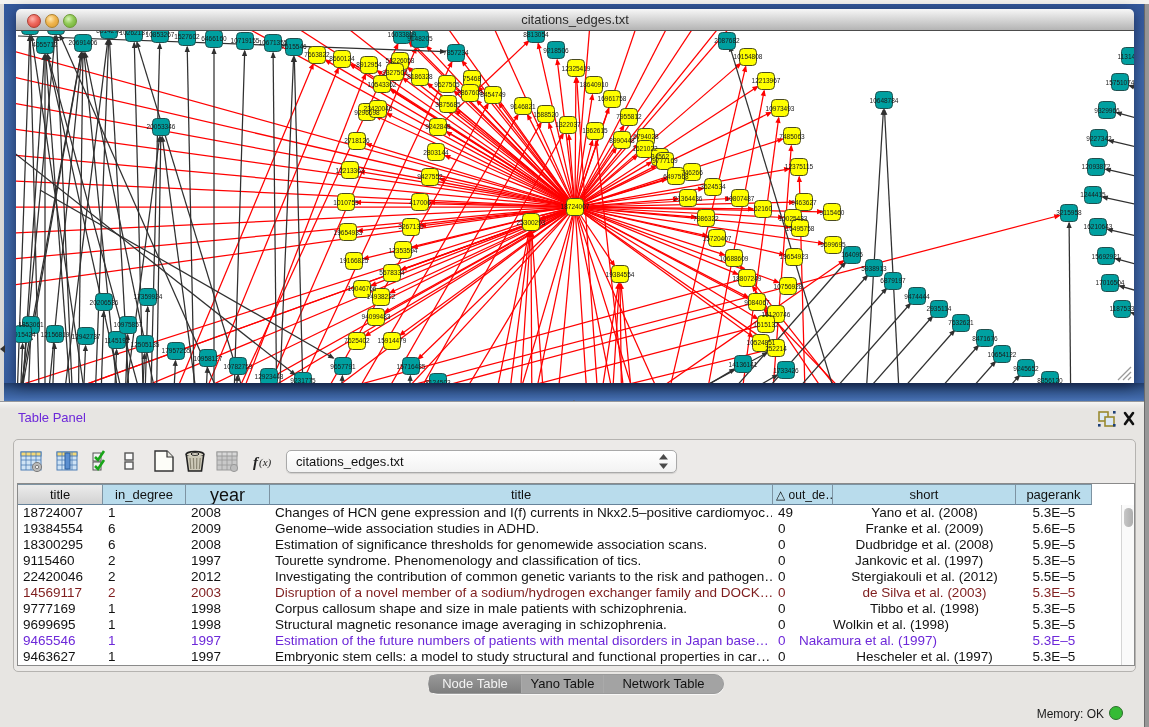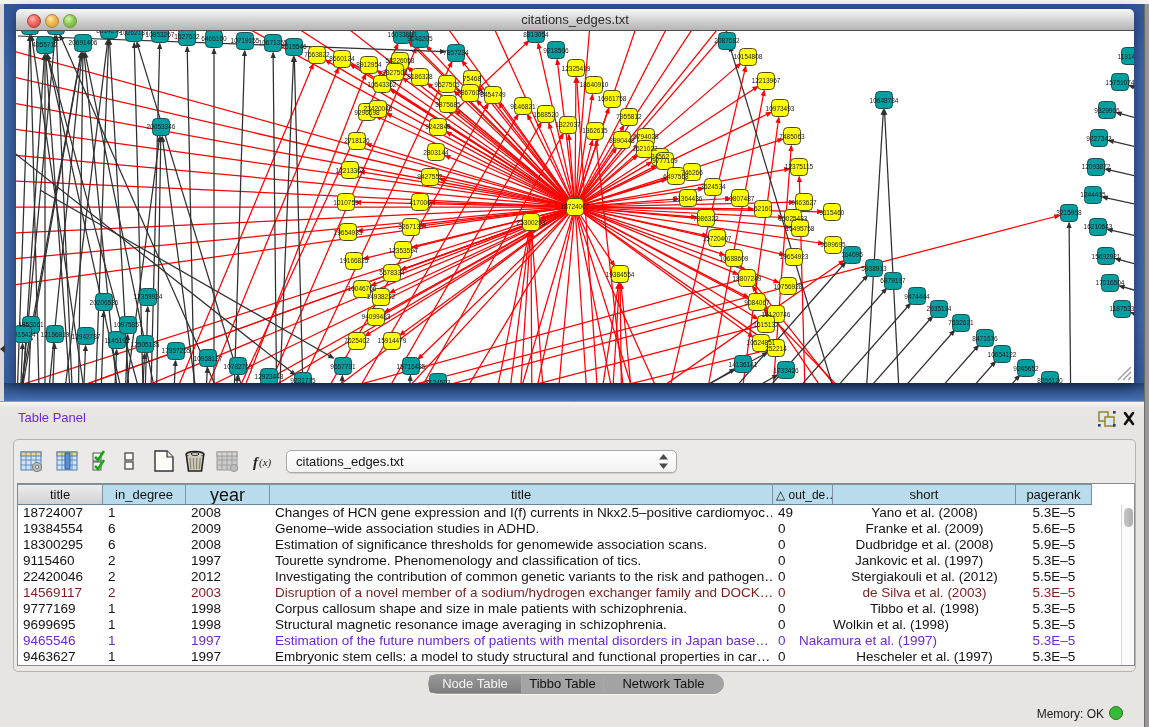--- a/index.html
+++ b/index.html
@@ -916,18 +916,18 @@
     <div style="position:absolute;left:778px;width:54px;overflow:hidden;white-space:nowrap">0</div>
     <div style="position:absolute;left:833px;width:183px;text-align:center">Hescheler et al. (1997)</div>
     <div style="position:absolute;left:1016px;width:76px;text-align:center">5.3E–5</div>
   </div>
 
 <div class="abs" style="left:1121px;top:505px;width:13px;height:160px;background:#fafafa;border-left:1px solid #d5d5d5;box-sizing:border-box"></div>
 <div class="abs" style="left:1123.5px;top:508px;width:9px;height:19px;background:linear-gradient(90deg,#c6c6c6,#adadad);border-radius:5px"></div>
 
 <div class="abs" style="left:428px;top:674px;width:296px;height:20px;border:1px solid #9b9b9b;border-radius:10px;background:#a3a3a3;box-sizing:border-box;font-size:13px;line-height:18px;text-align:center;box-shadow:0 1px 0 rgba(255,255,255,0.7)">
   <div class="abs" style="left:0;top:0;width:92px;height:18px;background:linear-gradient(#999999,#7e7e7e);border-radius:4px 0 0 4px;color:#f4f4f4">Node Table</div>
-  <div class="abs" style="left:92px;top:0;width:82px;height:18px;border-left:1px solid #aaa;box-sizing:border-box;color:#111">Tibbo Table</div>
+  <div class="abs" style="left:92px;top:0;width:82px;height:18px;border-left:1px solid #aaa;box-sizing:border-box;color:#111">Yano Table</div>
   <div class="abs" style="left:174px;top:0;width:120px;height:18px;border-left:1px solid #aaa;box-sizing:border-box;color:#111">Network Table</div>
 </div>
 
 <div class="abs" style="left:1004px;top:707px;width:100px;font-size:12px;color:#1a1a1a;text-align:right">Memory: OK</div>
 <div class="abs" style="left:1109px;top:706px;width:14px;height:14px;border-radius:50%;background:#35bb35;border:1.5px solid #2c6e2c;box-sizing:border-box"></div>
 
 </body></html>

